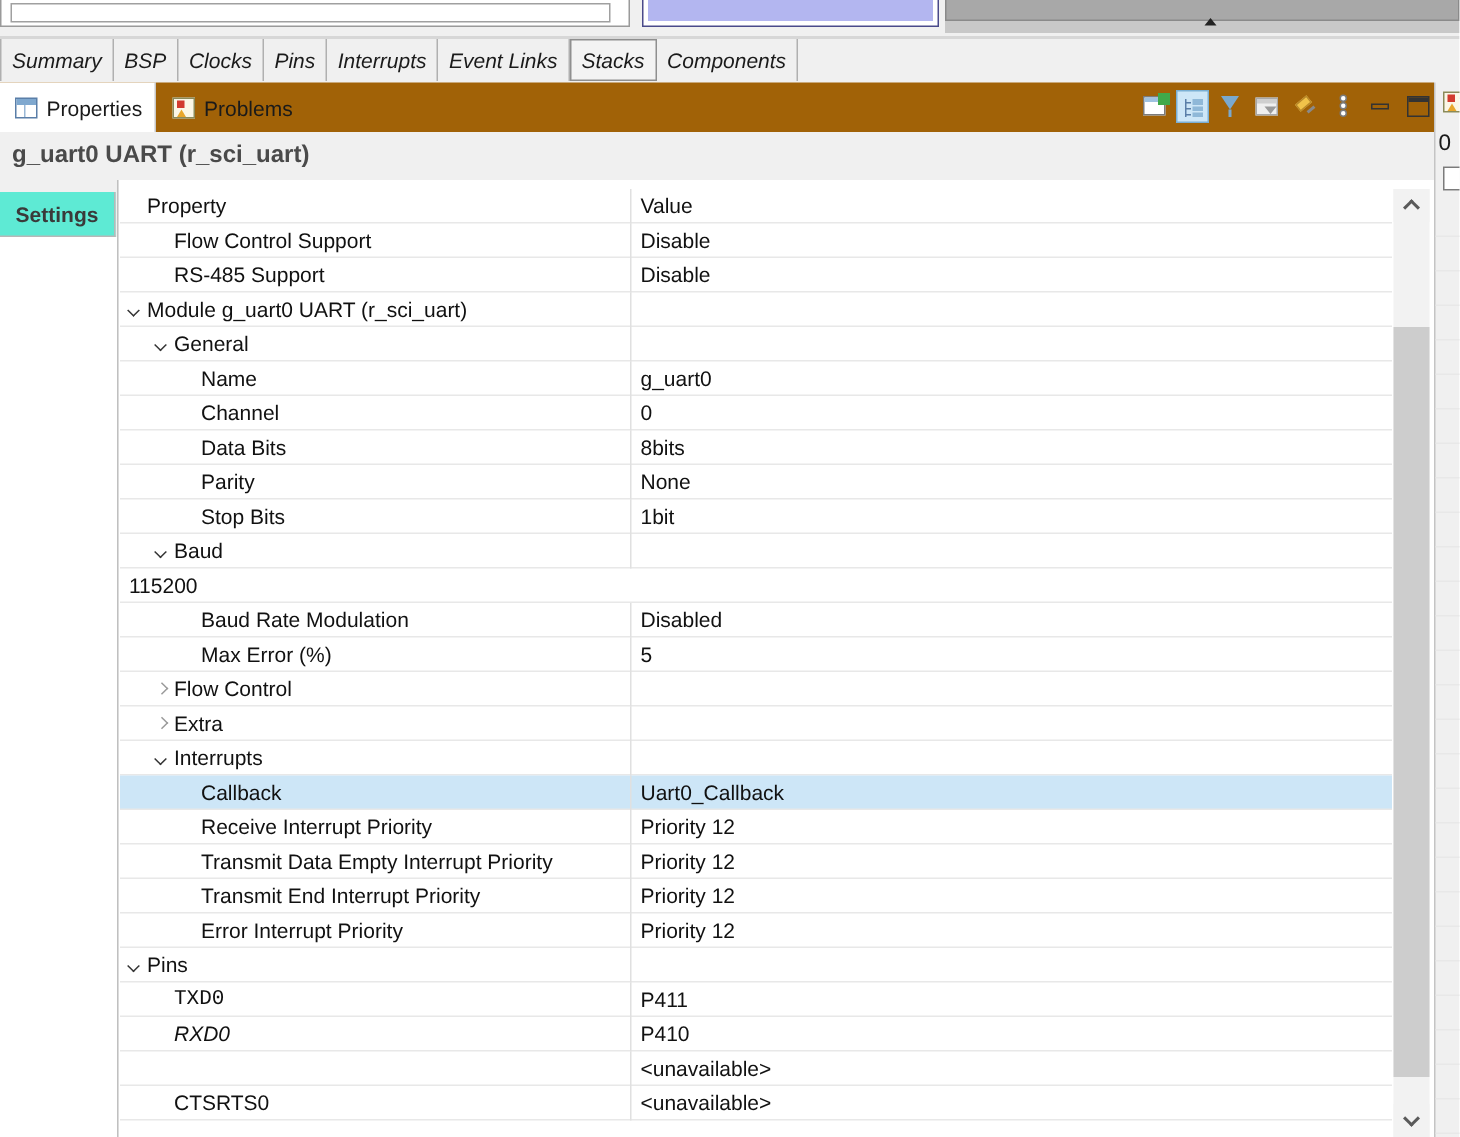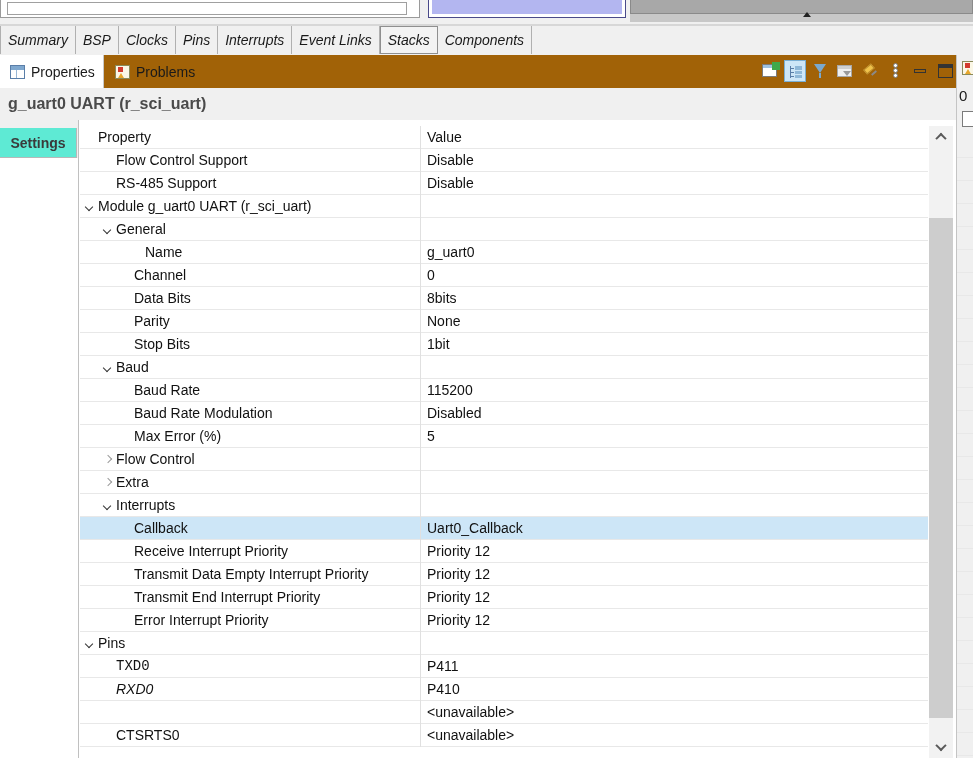--- a/index.html
+++ b/index.html
@@ -358,21 +358,21 @@
       <div class="row">
         <div class="cell-prop" style="padding-left: 22px;">
           <span class="twisty open"></span>
           <span class="ptext">General</span>
         </div>
         <div class="cell-val">
           <span></span>
         </div>
       </div>
       <div class="row">
-        <div class="cell-prop" style="padding-left: 40px; gap: 11px;">
+        <div class="cell-prop" style="padding-left: 40px;">
           <span class="twisty"></span>
           <span class="ptext">Name</span>
         </div>
         <div class="cell-val">
           <span>g_uart0</span>
         </div>
       </div>
       <div class="row">
         <div class="cell-prop" style="padding-left: 40px;">
           <span class="twisty"></span>
@@ -412,24 +412,20 @@
       <div class="row">
         <div class="cell-prop" style="padding-left: 22px;">
           <span class="twisty open"></span>
           <span class="ptext">Baud</span>
         </div>
         <div class="cell-val">
           <span></span>
         </div>
       </div>
       <div class="row">
-        <div class="cell-prop" style="padding-left: 40px;">
-          <span class="twisty"></span>
-          <span class="ptext">Baud Rate</span>
-        </div>
         <div class="cell-val">
           <span>115200</span>
         </div>
       </div>
       <div class="row">
         <div class="cell-prop" style="padding-left: 40px;">
           <span class="twisty"></span>
           <span class="ptext">Baud Rate Modulation</span>
         </div>
         <div class="cell-val">

